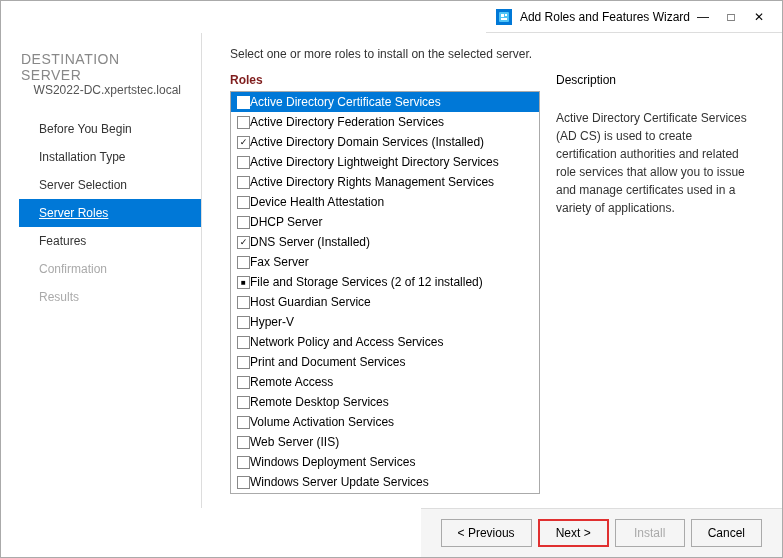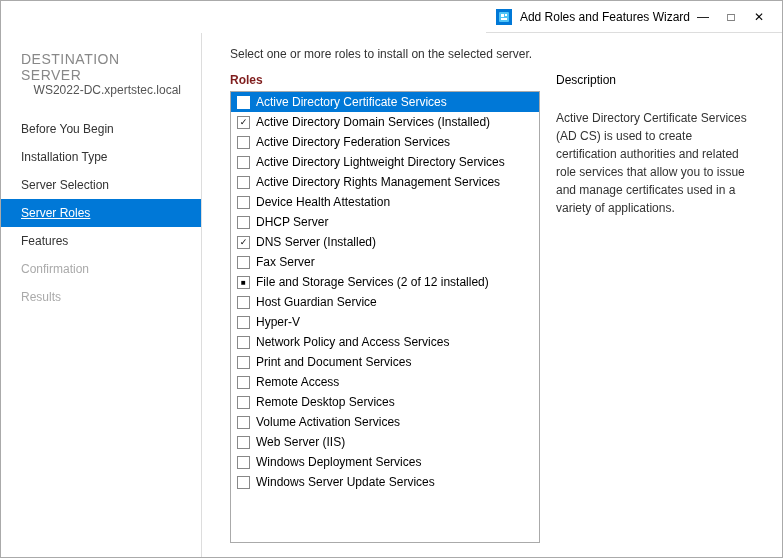--- a/index.html
+++ b/index.html
@@ -80,20 +80,21 @@
       padding: 18px 20px 12px 20px;
     }
     .page-title {
       font-size: 22px;
       font-weight: 300;
       color: #003399;
       line-height: 1.2;
     }
     .sidebar-nav {
       margin-top: 0;
+      margin-left: 18px;
     }
     .nav-item {
       padding: 7px 20px;
       font-size: 12px;
       color: #333;
       cursor: pointer;
     }
     .nav-item.active {
       background: #0078d7;
       color: #fff;
@@ -142,21 +143,20 @@
     }
     .roles-list {
       height: 100%;
       overflow-y: scroll;
     }
     .role-item {
       display: flex;
       align-items: center;
       padding: 3px 6px;
       cursor: pointer;
-      gap: 6px;
       min-height: 20px;
     }
     .role-item.selected {
       background: #0078d7;
       color: #fff;
     }
     .role-item.selected .role-label { color: #fff; }
     .checkbox {
       width: 13px;
       height: 13px;
@@ -302,27 +302,27 @@
           <div class="roles-header">Roles</div>
           <div class="roles-list-container">
             <div class="roles-list">
 
               <div class="role-item selected">
                 <div class="checkbox"></div>
                 <span class="role-label">Active Directory Certificate Services</span>
               </div>
 
               <div class="role-item">
+                <div class="checkbox"></div>
+                <span class="role-label">Active Directory Federation Services</span>
+              </div>
+
+              <div class="role-item">
                 <div class="checkbox checked"></div>
                 <span class="role-label">Active Directory Domain Services (Installed)</span>
-              </div>
-
-              <div class="role-item">
-                <div class="checkbox"></div>
-                <span class="role-label">Active Directory Federation Services</span>
               </div>
 
               <div class="role-item">
                 <div class="checkbox"></div>
                 <span class="role-label">Active Directory Lightweight Directory Services</span>
               </div>
 
               <div class="role-item">
                 <div class="checkbox"></div>
                 <span class="role-label">Active Directory Rights Management Services</span>
@@ -407,13 +407,19 @@
         </div>
 
         <div class="description-panel">
           <div class="desc-header">Description</div>
           <div class="desc-text">Active Directory Certificate Services (AD CS) is used to create certification authorities and related role services that allow you to issue and manage certificates used in a variety of applications.</div>
         </div>
       </div>
     </div>
   </div>
 
+  <div class="footer">
+    <button class="footer-btn">&lt; Previous</button>
+    <button class="footer-btn highlighted">Next &gt;</button>
+    <button class="footer-btn disabled">Install</button>
+    <button class="footer-btn">Cancel</button>
+  </div>
 </div>
 
 </body></html>

